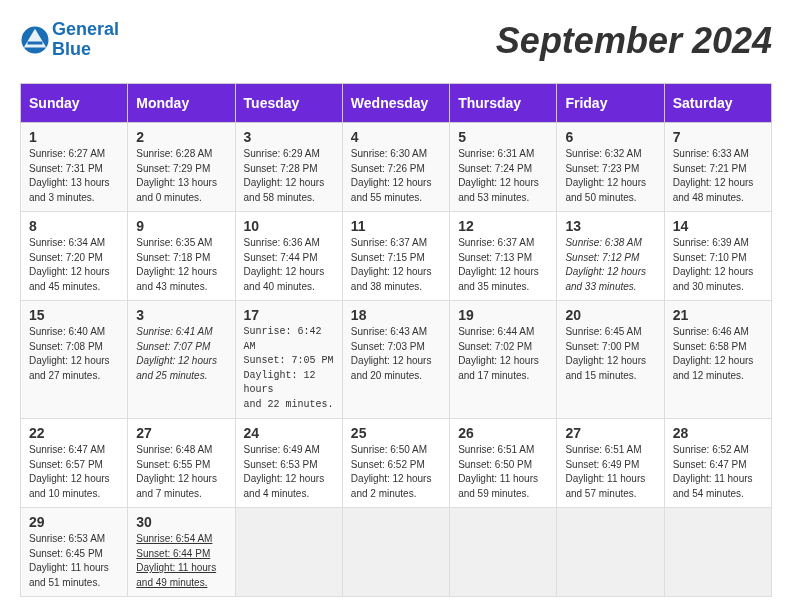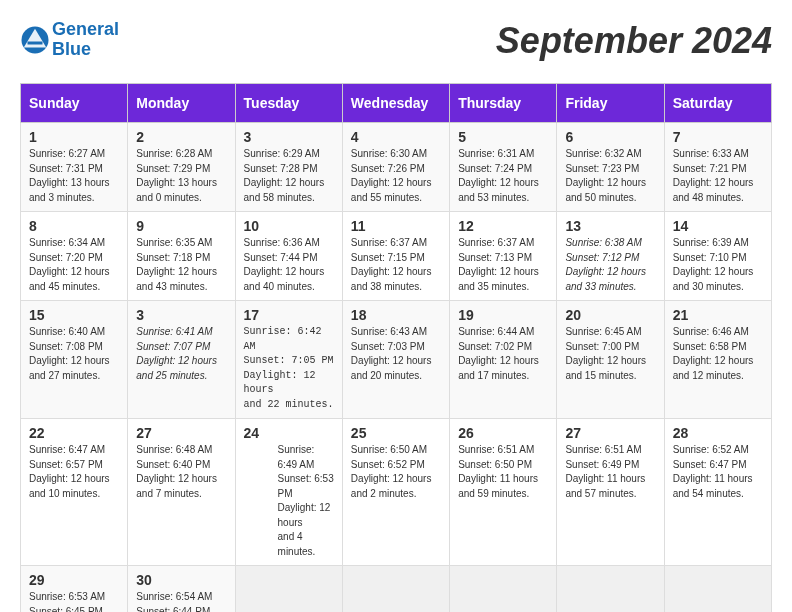--- a/index.html
+++ b/index.html
@@ -279,27 +279,27 @@
         <td>
           <span class="day-num">22</span>
           <div class="day-info" style="white-space: pre-line;">Sunrise: 6:47 AM
 Sunset: 6:57 PM
 Daylight: 12 hours
 and 10 minutes.</div>
         </td>
         <td>
           <span class="day-num">27</span>
           <div class="day-info" style="white-space: pre-line;">Sunrise: 6:48 AM
-Sunset: 6:40 PM
+Sunset: 6:55 PM
 Daylight: 12 hours
 and 7 minutes.</div>
         </td>
         <td>
           <span class="day-num">24</span>
-          <div class="day-info" style="white-space: pre-line; margin-left: 34px;">Sunrise: 6:49 AM
+          <div class="day-info" style="white-space: pre-line;">Sunrise: 6:49 AM
 Sunset: 6:53 PM
 Daylight: 12 hours
 and 4 minutes.</div>
         </td>
         <td>
           <span class="day-num">25</span>
           <div class="day-info" style="white-space: pre-line;">Sunrise: 6:50 AM
 Sunset: 6:52 PM
 Daylight: 12 hours
 and 2 minutes.</div>
@@ -329,21 +329,21 @@
       <tr>
         <td>
           <span class="day-num">29</span>
           <div class="day-info" style="white-space: pre-line;">Sunrise: 6:53 AM
 Sunset: 6:45 PM
 Daylight: 11 hours
 and 51 minutes.</div>
         </td>
         <td>
           <span class="day-num">30</span>
-          <div class="day-info" style="white-space: pre-line;">Sunrise: 6:54 AM
+          <div class="day-info" style="white-space: pre-line; text-decoration: underline;">Sunrise: 6:54 AM
 Sunset: 6:44 PM
 Daylight: 11 hours
 and 49 minutes.</div>
         </td>
         <td class="empty-cell"></td>
         <td class="empty-cell"></td>
         <td class="empty-cell"></td>
         <td class="empty-cell"></td>
         <td class="empty-cell"></td>
       </tr>

